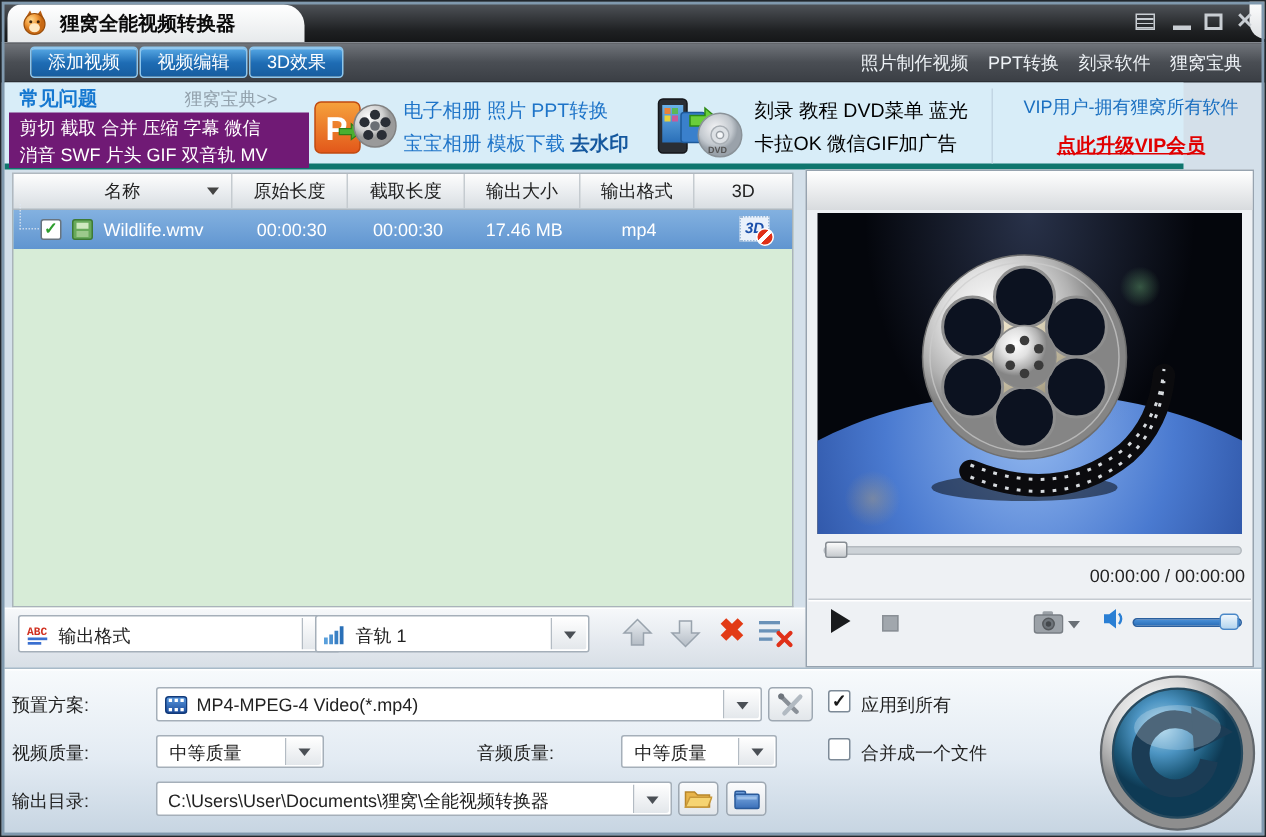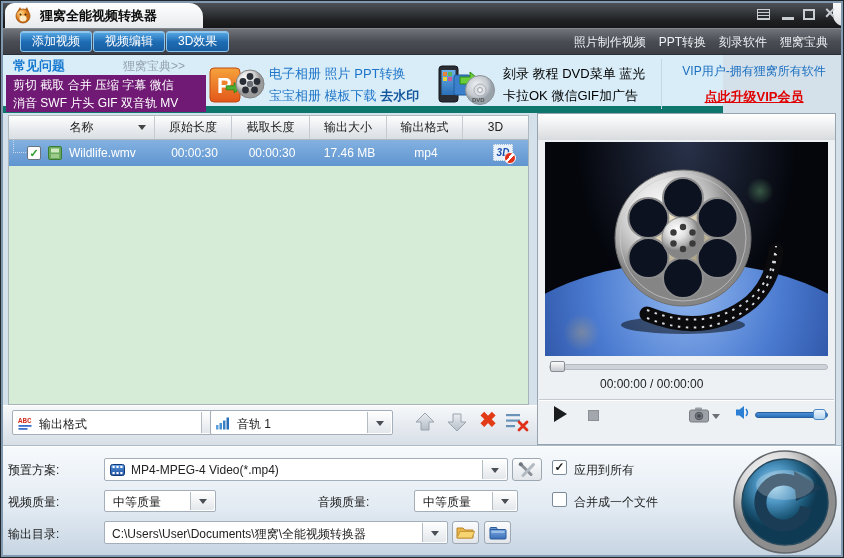--- a/index.html
+++ b/index.html
@@ -22,21 +22,21 @@
   .icon-close{font-size:18px;font-weight:bold;line-height:15px}
 
   
   .toolbar{position:absolute;left:0;top:28px;right:0;height:27px;background:linear-gradient(#70747a,#4a4e54 50%,#3b3f45);border-top:1px solid #84888e;border-bottom:1px solid #2b2f34}
   .tb-btn{position:absolute;top:31px;height:21px;line-height:19px;padding:0 11px;font-size:12px;color:#fff;text-align:center;
     background:linear-gradient(#58aae6,#1e6cb4 52%,#175d9f);border:1px solid #8ec6ec;border-radius:3px;box-shadow:inset 0 1px 0 rgba(255,255,255,.35);cursor:pointer}
   .tb-links{position:absolute;right:16px;top:34px;display:flex;gap:13px;font-size:12px;color:#eef2f6}
   .tb-links span{cursor:pointer}
 
   
-  .banner{position:absolute;left:3px;top:55px;width:720px;height:58px;background:#d8edf8;border-bottom:7px solid #0f766e}
+  .banner{position:absolute;left:3px;top:55px;width:786px;height:58px;background:#d8edf8;border-bottom:4px solid #0f766e}
   .faq-title{position:absolute;left:10px;top:2px;font-size:13px;font-weight:bold;color:#1678d0}
   .faq-more{position:absolute;left:120px;top:3px;font-size:12px;color:#93a2ad;cursor:pointer}
   .faq-links{position:absolute;left:3px;top:20px;width:200px;height:37px;background:#701a75;color:#fff;font-size:12px;line-height:18px;padding:1px 0 0 7px}
   .faq-links div{cursor:pointer;white-space:nowrap}
   .banner-icon{position:absolute;cursor:pointer}
   .ppt-text{position:absolute;left:266px;top:8px;font-size:13px;line-height:22px;color:#1e74c8}
   .burn-text{position:absolute;left:500px;top:8px;font-size:13px;line-height:22px;color:#000000}
   .ppt-text div,.burn-text div{cursor:pointer;white-space:nowrap}
   .bold-link{font-weight:bold;color:#15589e}
   .vsep{position:absolute;left:658px;top:4px;width:1px;height:50px;background:#c2d6e4}
@@ -76,21 +76,21 @@
   .video{position:absolute;left:545px;top:142px;width:283px;height:214px;background:#04060c;overflow:hidden}
   .v-light{position:absolute;inset:0;background:
      radial-gradient(circle at 76% 23%, rgba(130,215,140,.35) 0, rgba(130,215,140,0) 5%),
      radial-gradient(circle at 13% 89%, rgba(235,185,90,.3) 0, rgba(235,185,90,0) 6%),
      radial-gradient(ellipse at 50% 0%, rgba(95,115,165,.4) 0, rgba(0,0,0,0) 55%)}
   .globe{position:absolute;left:-25%;width:150%;top:56%;height:130%;border-radius:50%/45%;
      background:radial-gradient(ellipse at 50% 8%, #93b9f0 0%, #4a7ad0 32%, #1c3c8a 68%, #0b1a44 100%)}
   .reel-svg{position:absolute;left:26px;top:8px}
   .seek-track{position:absolute;left:549px;top:364px;width:279px;height:6px;background:#ccd2d7;border:1px solid #b4bac0;border-radius:3px}
   .seek-handle{position:absolute;left:550px;top:361px;width:15px;height:11px;background:linear-gradient(#fbfbfb,#c6cace);border:1px solid #878d93;border-radius:2px;cursor:pointer}
-  .pv-time{position:absolute;left:600px;top:377px;width:230px;text-align:left;font-size:12px;color:#222}
+  .pv-time{position:absolute;left:600px;top:377px;width:230px;text-align:right;font-size:12px;color:#222}
   .pv-sep{position:absolute;left:539px;top:399px;width:295px;border-top:1px solid #c4cad0;box-shadow:0 1px 0 #fff}
   .play-btn{position:absolute;left:554px;top:406px;width:0;height:0;border-left:13px solid #191b1d;border-top:8px solid transparent;border-bottom:8px solid transparent;cursor:pointer}
   .stop-btn{position:absolute;left:588px;top:410px;width:11px;height:11px;background:#a1a7ad;border:1px solid #8a9096;cursor:pointer}
   .cam-arrow{position:absolute;left:712px;top:414px;width:0;height:0;border:4px solid transparent;border-top:5px solid #6a7076;cursor:pointer}
   .vol-track{position:absolute;left:755px;top:412px;width:73px;height:6px;border-radius:3px;background:linear-gradient(#4a90d8,#2a6fb8);border:1px solid #2a5f9e;cursor:pointer}
   .vol-handle{position:absolute;left:813px;top:409px;width:13px;height:11px;background:linear-gradient(#eff6fc,#b5d6ef);border:1px solid #4a88c8;border-radius:3px;cursor:pointer}
 
   
   .bottom-panel{position:absolute;left:3px;top:445px;width:838px;height:110px;
     background:linear-gradient(#f7fafc,#e3ebf3 55%,#c7d5e2);border-top:1px solid #a8bac8;box-shadow:inset 0 1px 0 #fff}

